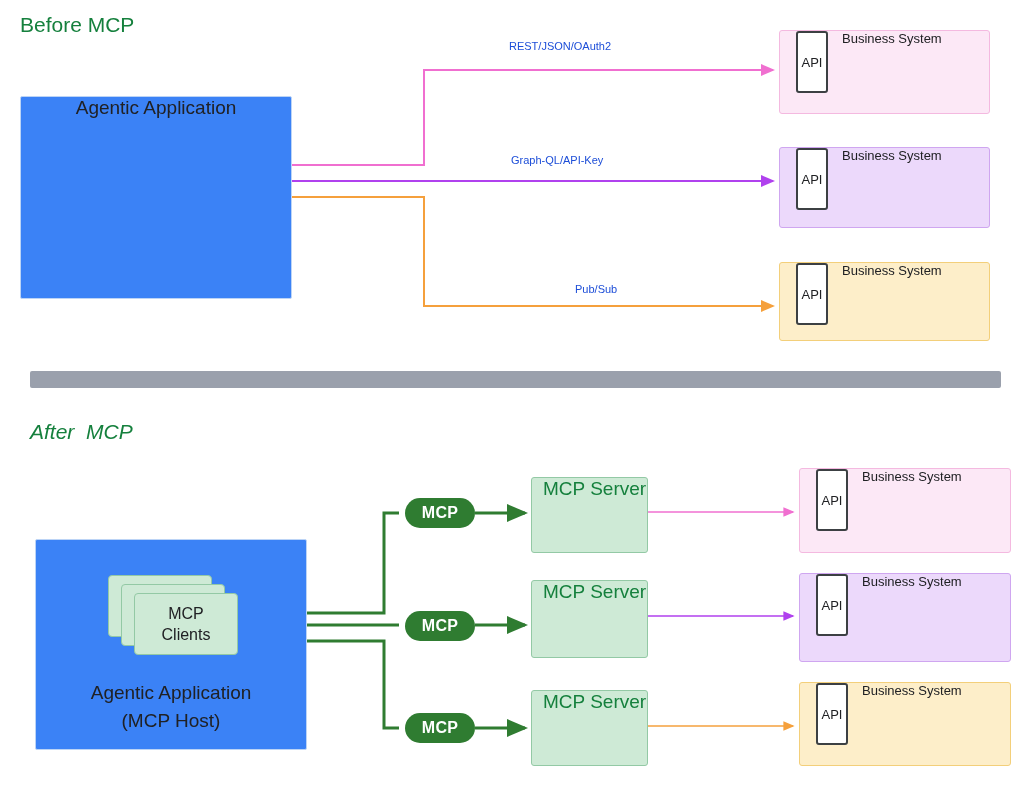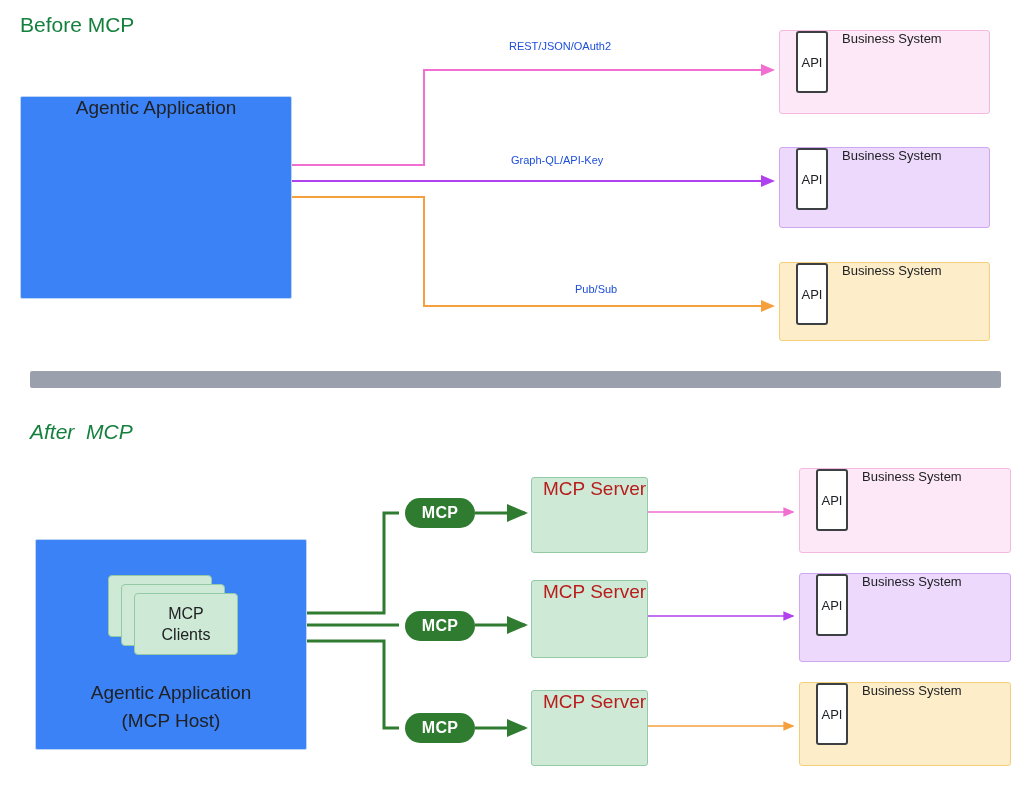--- a/index.html
+++ b/index.html
@@ -40,21 +40,21 @@
   .mcp-pill{position:absolute;box-sizing:border-box;width:70px;height:30px;
             background:#2f7c31;border-radius:15px;color:#ffffff;font-size:16px;
             font-weight:bold;display:flex;align-items:center;justify-content:center;
             letter-spacing:.3px;}
   #mcp-pill-1{left:405px;top:498px;}
   #mcp-pill-2{left:405px;top:611px;}
   #mcp-pill-3{left:405px;top:713px;}
 
   
   .mcp-server{background:#ceead6;border:1px solid #93c9a5;border-radius:3px;
-              font-size:19px;color:#b91c1c;padding-left:11px;}
+              font-size:19px;color:#15803d;padding-left:11px;}
   #mcp-server-1{left:531px;top:477px;width:117px;height:76px;}
   #mcp-server-2{left:531px;top:580px;width:117px;height:78px;}
   #mcp-server-3{left:531px;top:690px;width:117px;height:76px;}
 
   
   .bizsys{border-radius:3px;box-sizing:border-box;}
   .bizsys .api-chip{box-sizing:border-box;width:32px;height:62px;background:#ffffff;
                     border:2px solid #3c4043;border-radius:3px;display:flex;
                     align-items:center;justify-content:center;font-size:13px;color:#202124;
                     flex:0 0 auto;margin-left:16px;}

